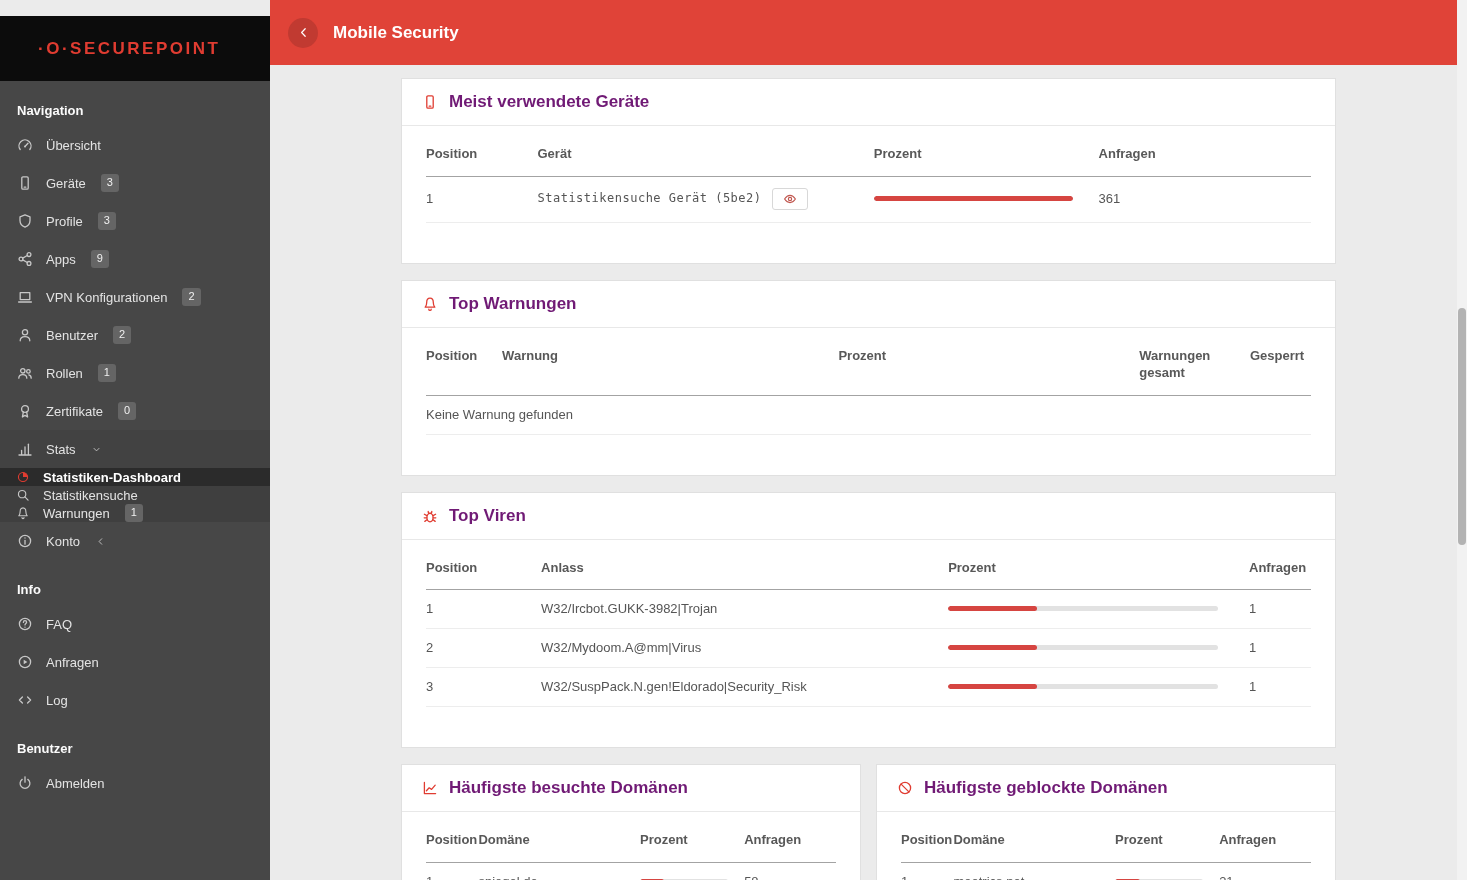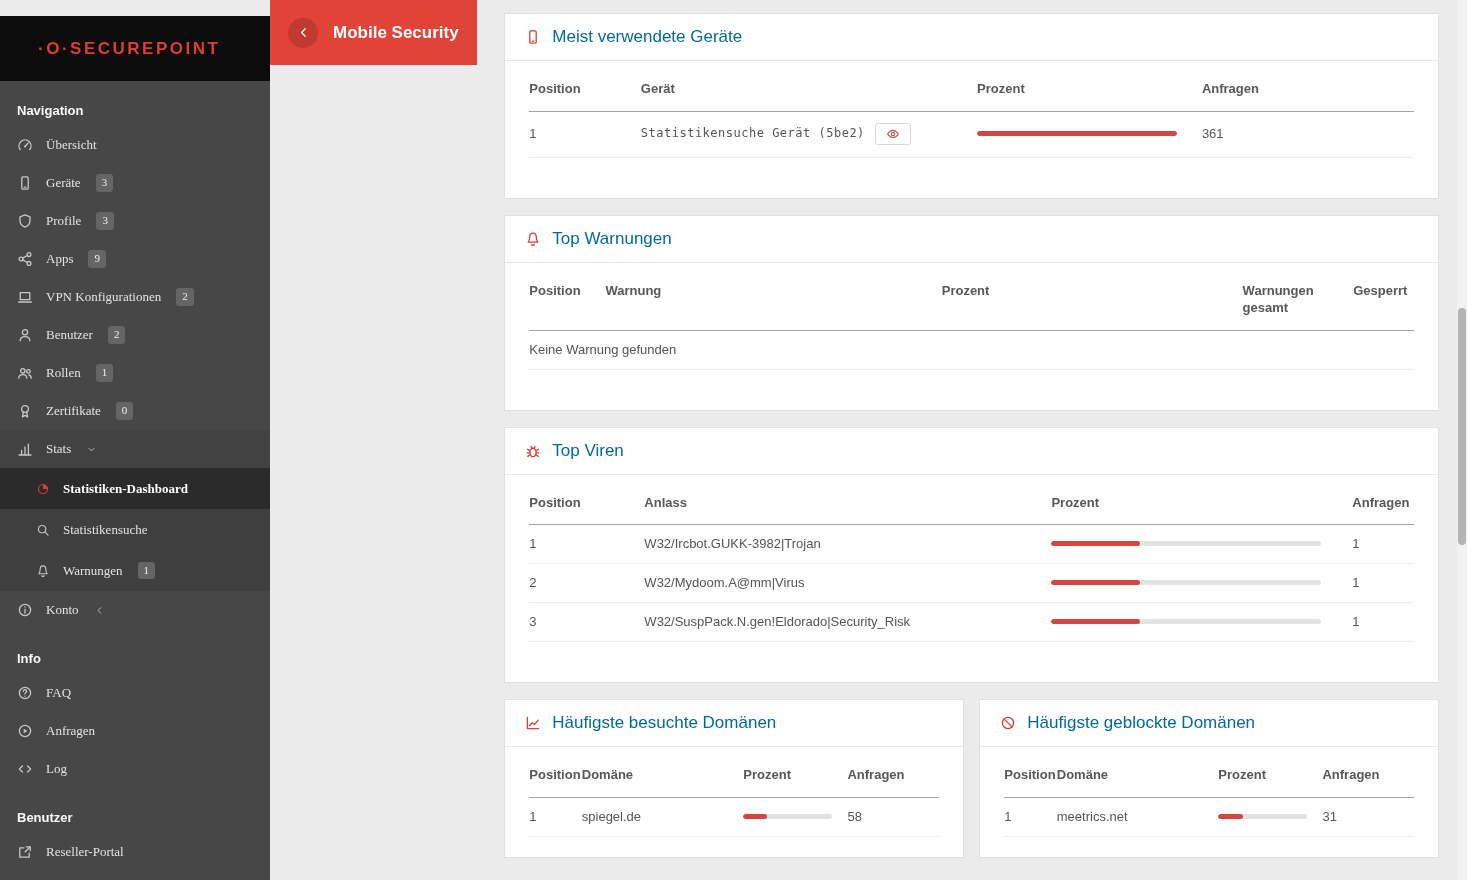--- a/index.html
+++ b/index.html
@@ -5,46 +5,46 @@
   html,body{margin:0;padding:0;width:1467px;height:880px;overflow:hidden;
     font-family:"Liberation Sans",sans-serif;background:#ebebeb;}
   .app{display:flex;width:100%;height:100%;position:relative;}
 
   
   .sidebar{width:270px;flex-shrink:0;background:#474747;display:flex;flex-direction:column;overflow:hidden;margin-top:16px;}
   .logo{height:65px;background:#0c0c0c;display:flex;align-items:center;padding-left:38px;flex-shrink:0;cursor:pointer;}
   .logo-text{color:#e03c31;font-weight:bold;font-size:17px;letter-spacing:2.5px;white-space:nowrap;}
   .nav{flex:1;overflow:hidden;}
   .nav-section-label{padding:22px 17px 8px;color:#fbfbfb;font-weight:bold;font-size:13px;}
-  .nav-item{display:flex;align-items:center;gap:13px;padding:0 17px;height:38px;color:#e3e3e3;font-size:13px;cursor:pointer;font-family:Liberation Serif, serif;}
+  .nav-item{display:flex;align-items:center;gap:13px;padding:0 17px;height:38px;color:#e3e3e3;font-size:13px;cursor:pointer;}
   .nav-icon{width:16px;height:16px;color:#c7c7c7;display:inline-flex;flex-shrink:0;}
   .nav-label{white-space:nowrap;}
   .badge{background:#656565;color:#f0f0f0;font-size:11px;padding:1px 6px;border-radius:3px;line-height:1.45;margin-left:2px;}
   .chev{width:11px;height:11px;color:#c7c7c7;display:inline-flex;margin-left:2px;}
   .nav-item.parent{background:#424242;}
   .subgroup{background:#3f3f3f;}
-  .nav-item.sub{height:41px;padding-left:36px;}
+  .nav-item.sub{height:18px;padding-left:16px;}
   .nav-item.sub .nav-icon{width:14px;height:14px;}
   .nav-item.active{background:#2b2b2b;color:#fff;font-weight:bold;}
   .nav-item.active .nav-icon{color:#e03c31;}
 
   
-  .main{flex:1;display:flex;flex-direction:row;min-width:0;background:#ebebeb;}
+  .main{flex:1;display:flex;flex-direction:column;min-width:0;background:#ebebeb;}
   .topbar{height:65px;background:#e04338;display:flex;align-items:center;gap:15px;padding:0 18px;flex-shrink:0;}
   .back-btn{width:30px;height:30px;border-radius:50%;background:#c13a31;border:none;color:#fff;display:flex;align-items:center;justify-content:center;cursor:pointer;padding:0;}
   .back-btn .ic{width:15px;height:15px;display:inline-flex;}
   .topbar-title{color:#fff;font-size:17px;font-weight:bold;margin:0;}
   .content{flex:1;overflow:hidden;padding-top:13px;}
   .container{width:935px;margin:0 auto;}
 
   
   .card{background:#fff;border:1px solid #e0e0e0;margin-bottom:16px;}
   .card-header{display:flex;align-items:center;gap:11px;padding:13px 20px;border-bottom:1px solid #e8e8e8;}
   .card-icon{color:#e03c31;width:16px;height:16px;display:inline-flex;flex-shrink:0;}
-  .card-title{font-size:17px;font-weight:normal;color:#0369a1;margin:0;}
+  .card-title{font-size:17px;font-weight:bold;color:#701a75;margin:0;}
   .card-body{padding:4px 24px 40px;}
   .card-row{display:flex;gap:15px;}
   .card.half{flex:1;margin-bottom:0;}
   .card.half .card-body{padding-bottom:20px;}
 
   table.tbl{width:100%;border-collapse:collapse;table-layout:fixed;}
   .tbl th{text-align:left;font-size:13px;color:#585858;font-weight:bold;padding:15px 8px 13px 0;
     border-bottom:1px solid #a3a3a3;vertical-align:top;line-height:1.35;}
   .tbl td{font-size:13px;color:#555;padding:11px 8px 12px 0;border-bottom:1px solid #ededed;vertical-align:middle;}
   .empty-cell{color:#555;}
@@ -237,30 +237,20 @@
         <div class="nav-item">
           <span class="nav-icon">
             <svg viewBox="0 0 16 16" style="width:100%;height:100%;display:block" fill="none" stroke="currentColor" stroke-width="1.3" stroke-linecap="round" stroke-linejoin="round">
               <path d="M5.4 5 L2.4 8 L5.4 11"></path>
               <path d="M10.6 5 L13.6 8 L10.6 11"></path>
             </svg>
           </span>
           <span class="nav-label">Log</span>
         </div>
         <div class="nav-section-label">Benutzer</div>
-        <div class="nav-item">
-          <span class="nav-icon">
-            <svg viewBox="0 0 16 16" style="width:100%;height:100%;display:block" fill="none" stroke="currentColor" stroke-width="1.3" stroke-linecap="round" stroke-linejoin="round">
-              <path d="M12.2 9.2 V13.2 H2.8 V3.8 H6.8"></path>
-              <path d="M9.2 2.8 H13.2 V6.8"></path>
-              <path d="M8.2 7.8 L13 3"></path>
-            </svg>
-          </span>
-          <span class="nav-label">Reseller-Portal</span>
-        </div>
         <div class="nav-item">
           <span class="nav-icon">
             <svg viewBox="0 0 16 16" style="width:100%;height:100%;display:block" fill="none" stroke="currentColor" stroke-width="1.3" stroke-linecap="round" stroke-linejoin="round">
               <path d="M5.2 4.4 a4.9 4.9 0 1 0 5.6 0"></path>
               <path d="M8 1.8 V7.2"></path>
             </svg>
           </span>
           <span class="nav-label">Abmelden</span>
         </div>
       </nav>

